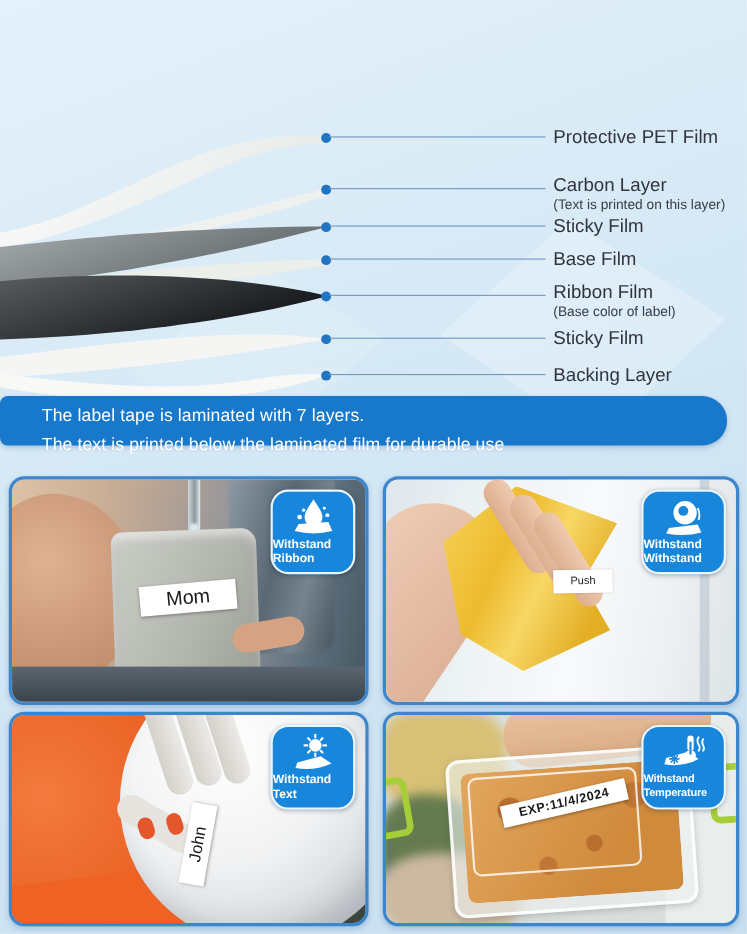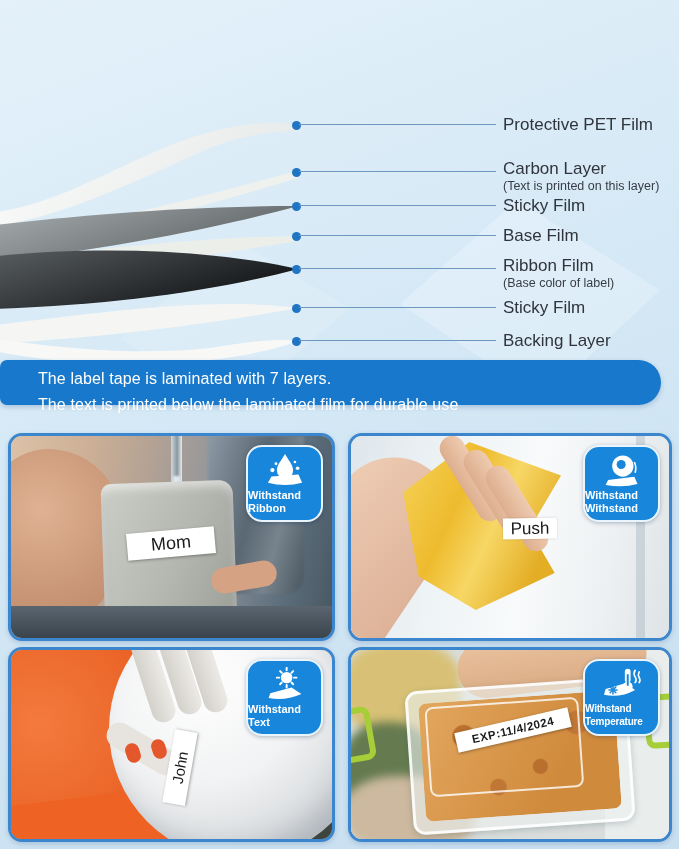--- a/index.html
+++ b/index.html
@@ -81,21 +81,21 @@
   
   .tr-bg{inset:0;background:linear-gradient(100deg,#dfe7ec 0%,#eef3f5 30%,#f8fafb 55%,#edf0f2 80%,#dde3e6 100%);}
   .tr-corner{right:24px;top:0;bottom:0;width:9px;background:rgba(150,168,180,.35);}
   .tr-arm{left:-48px;bottom:-40px;width:120px;height:230px;border-radius:60px;
           background:linear-gradient(100deg,#eeccb4,#dcb096);transform:rotate(34deg);}
   .tr-cloth{left:52px;top:6px;width:158px;height:168px;
             background:linear-gradient(115deg,#f6d35a 0%,#eebb2e 35%,#f7d765 55%,#e3ad24 82%);
             clip-path:polygon(42% 0,100% 20%,80% 52%,96% 78%,46% 100%,10% 80%,0 30%);}
   .tr-f{width:96px;height:25px;border-radius:13px;background:linear-gradient(#efcbb0,#dcae8e);transform:rotate(58deg);}
   .tr-f1{left:72px;top:30px;} .tr-f2{left:96px;top:44px;} .tr-f3{left:118px;top:60px;}
-  .tr-tape{left:152px;top:82px;width:54px;height:21px;transform:rotate(-1deg);font-size:17px;box-shadow:0 0 2px rgba(0,0,0,.2);}
+  .tr-tape{left:152px;top:82px;width:54px;height:21px;transform:rotate(-1deg);font-size:10px;box-shadow:0 0 2px rgba(0,0,0,.2);}
 
   
   .bl-bg{inset:0;background:#97a1a3;}
   .bl-sky{right:0;top:0;width:130px;height:105px;background:#aebfca;filter:blur(4px);}
   .bl-dark{right:-10px;bottom:-10px;width:120px;height:130px;background:#3e453f;filter:blur(3px);}
   .bl-vest{left:-30px;top:-30px;width:190px;height:260px;border-radius:35%;
            background:radial-gradient(circle at 30% 40%,#f37a3e,#e85c1e 75%);}
   .bl-vest2{left:0;bottom:-30px;width:280px;height:80px;background:#ee6223;transform:rotate(-7deg);}
   .bl-helmet{left:98px;top:-52px;width:262px;height:262px;border-radius:50%;
              background:radial-gradient(circle at 35% 32%,#ffffff 0%,#f1f2f3 42%,#d2d6d9 75%,#b9bec2 100%);

